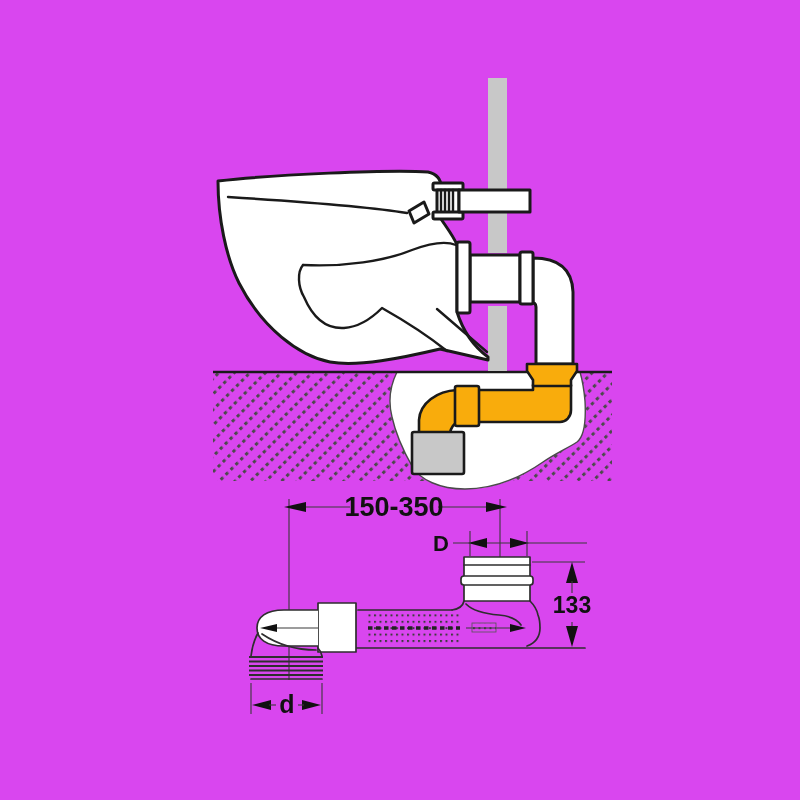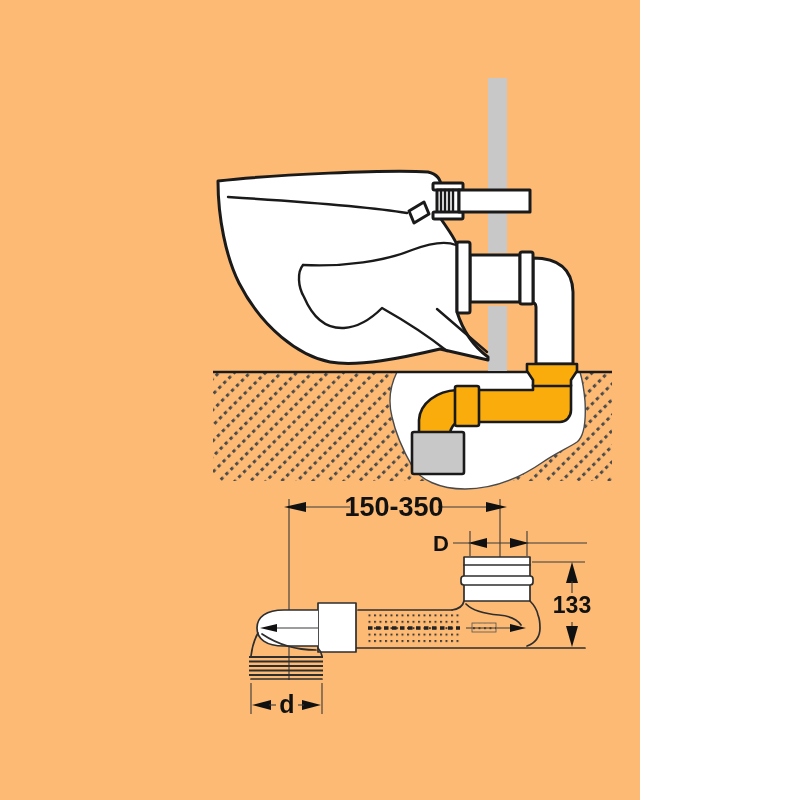--- a/index.html
+++ b/index.html
@@ -1,16 +1,16 @@
 <!DOCTYPE html>
 <html><head>
 <meta charset="utf-8">
 <style>
   html,body{margin:0;padding:0;background:#fff;}
-  .stage{position:relative;width:640px;height:800px;background:#fdba74;overflow:hidden;
+  .stage{position:relative;width:800px;height:800px;background:#d946ef;overflow:hidden;
          font-family:"Liberation Sans",sans-serif;}
   svg{display:block;}
   
   .k   {stroke:#1a1a1a;stroke-width:3;fill:#fff;stroke-linejoin:round;stroke-linecap:round;}
   .k2  {stroke:#1a1a1a;stroke-width:2.4;fill:none;stroke-linejoin:round;stroke-linecap:round;}
   .kf  {stroke:#1a1a1a;stroke-width:2.6;stroke-linejoin:round;}
   
   .t   {stroke:#2e2e2e;stroke-width:1.7;fill:none;stroke-linejoin:round;stroke-linecap:round;}
   .tf  {stroke:#2e2e2e;stroke-width:1.7;fill:#fff;stroke-linejoin:round;}
   .thin{stroke:#3a3a3a;stroke-width:1.1;fill:none;}

